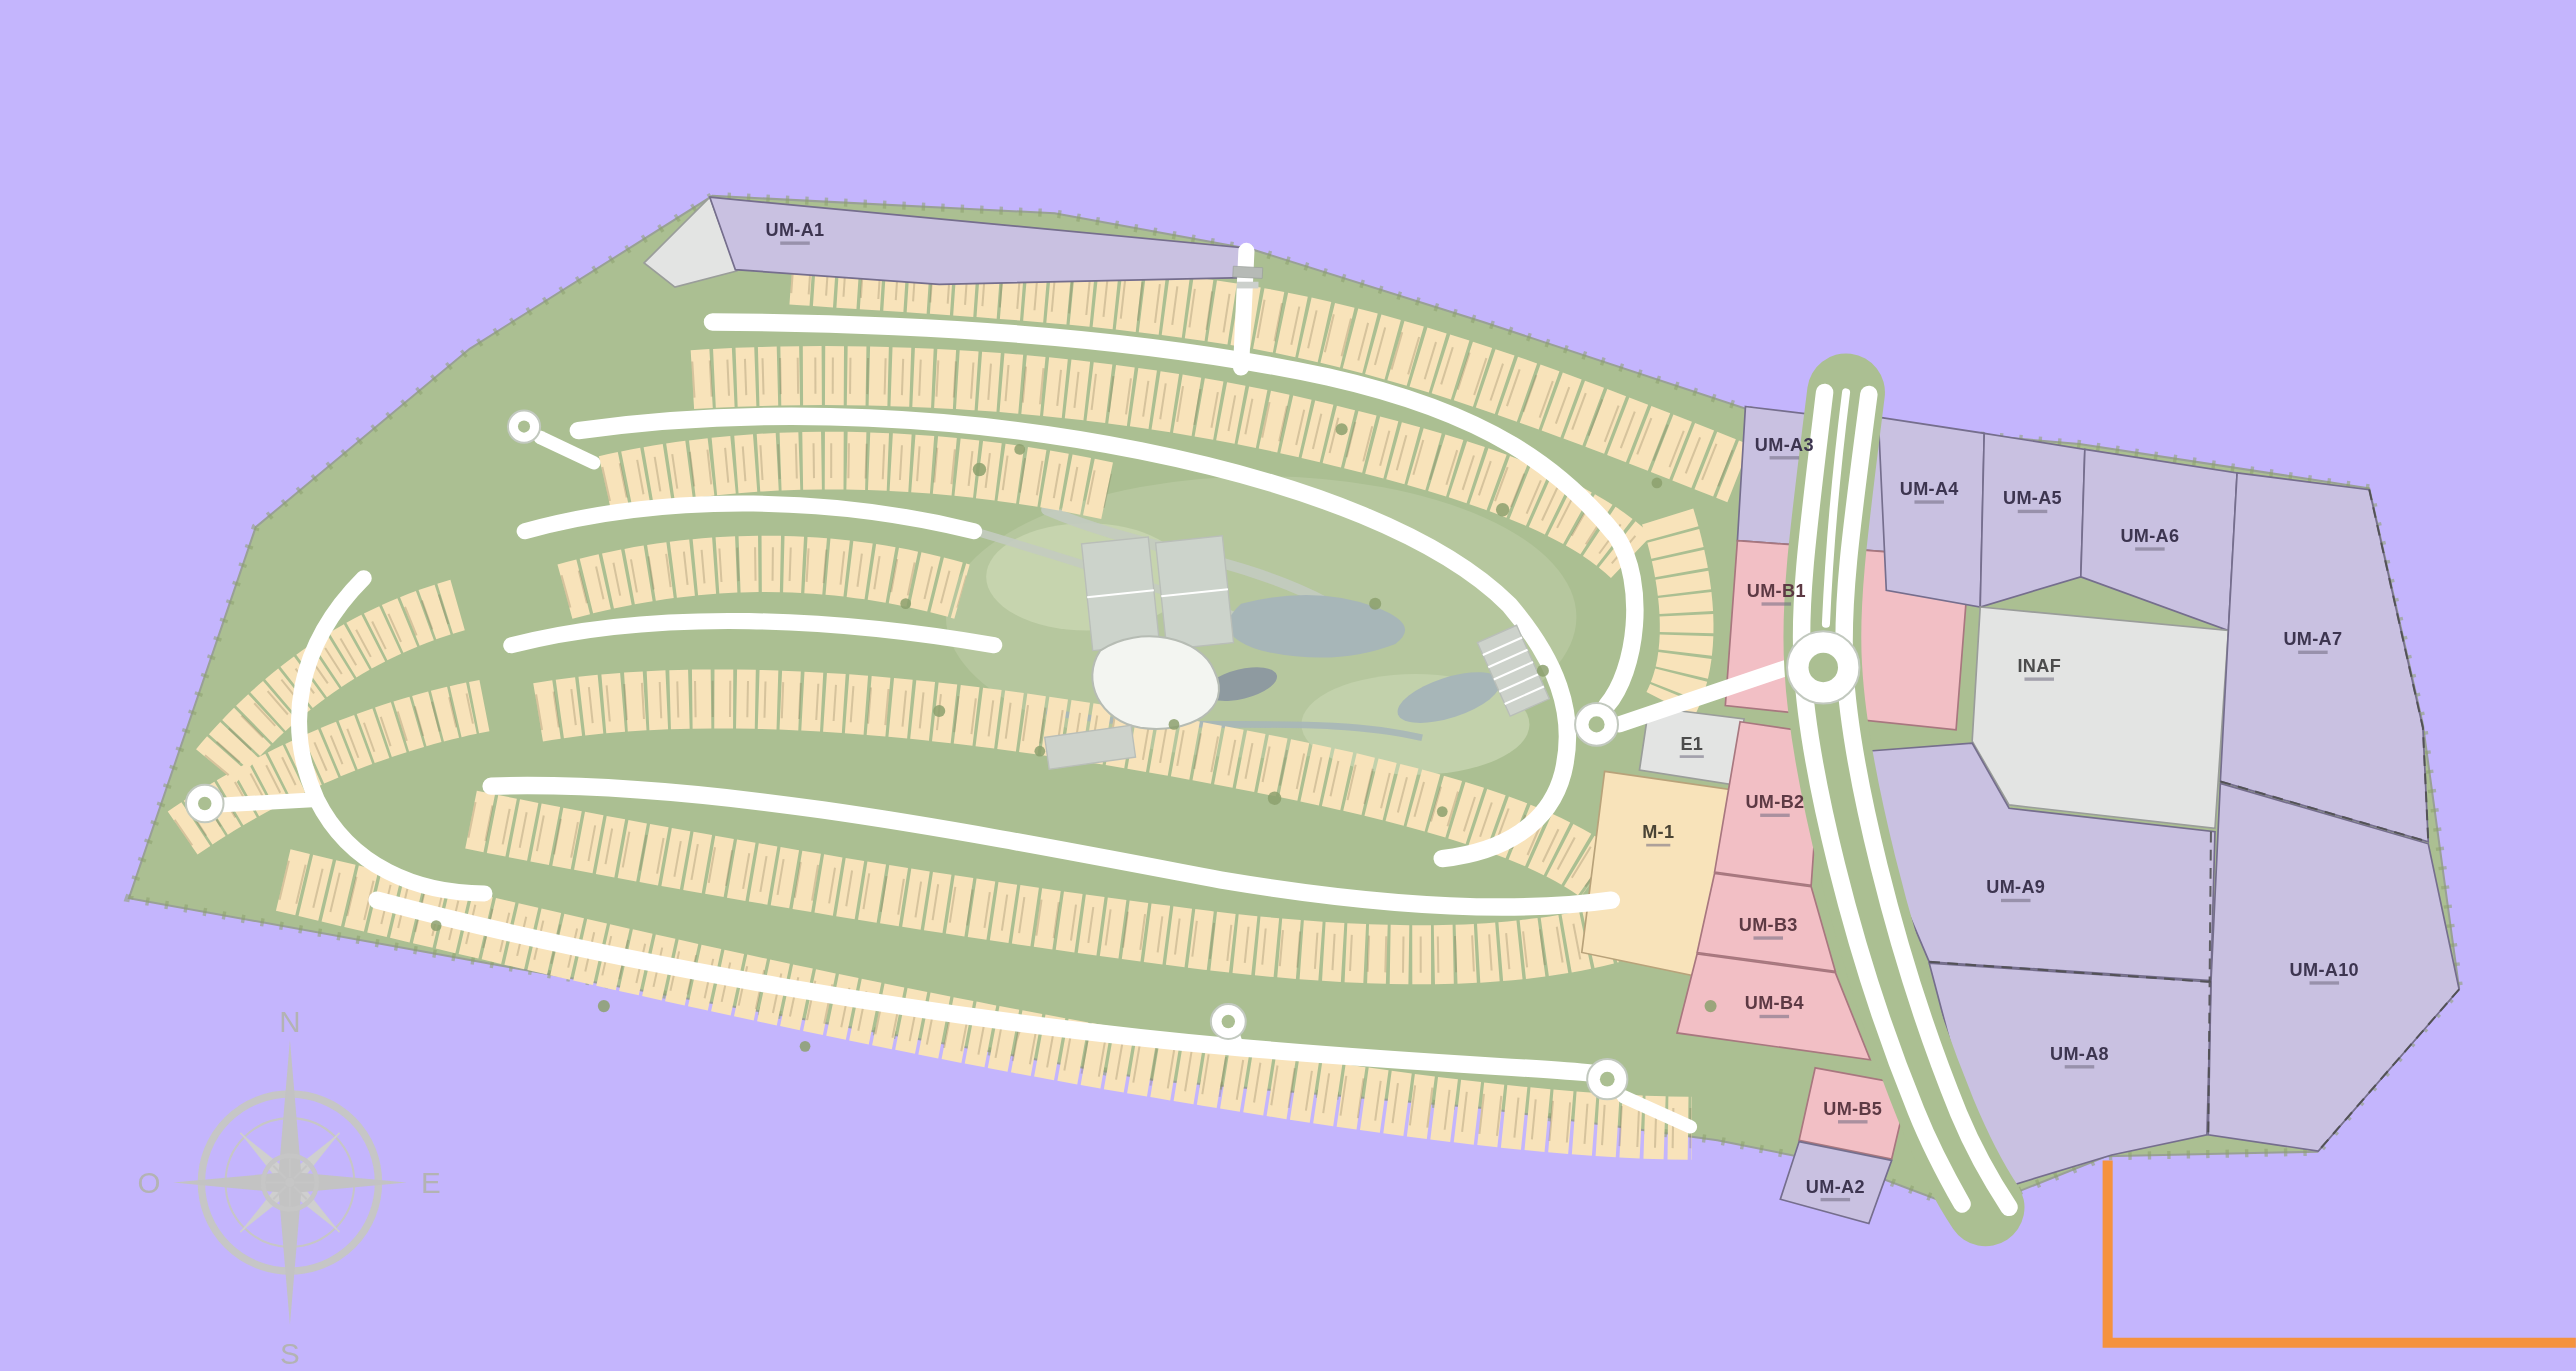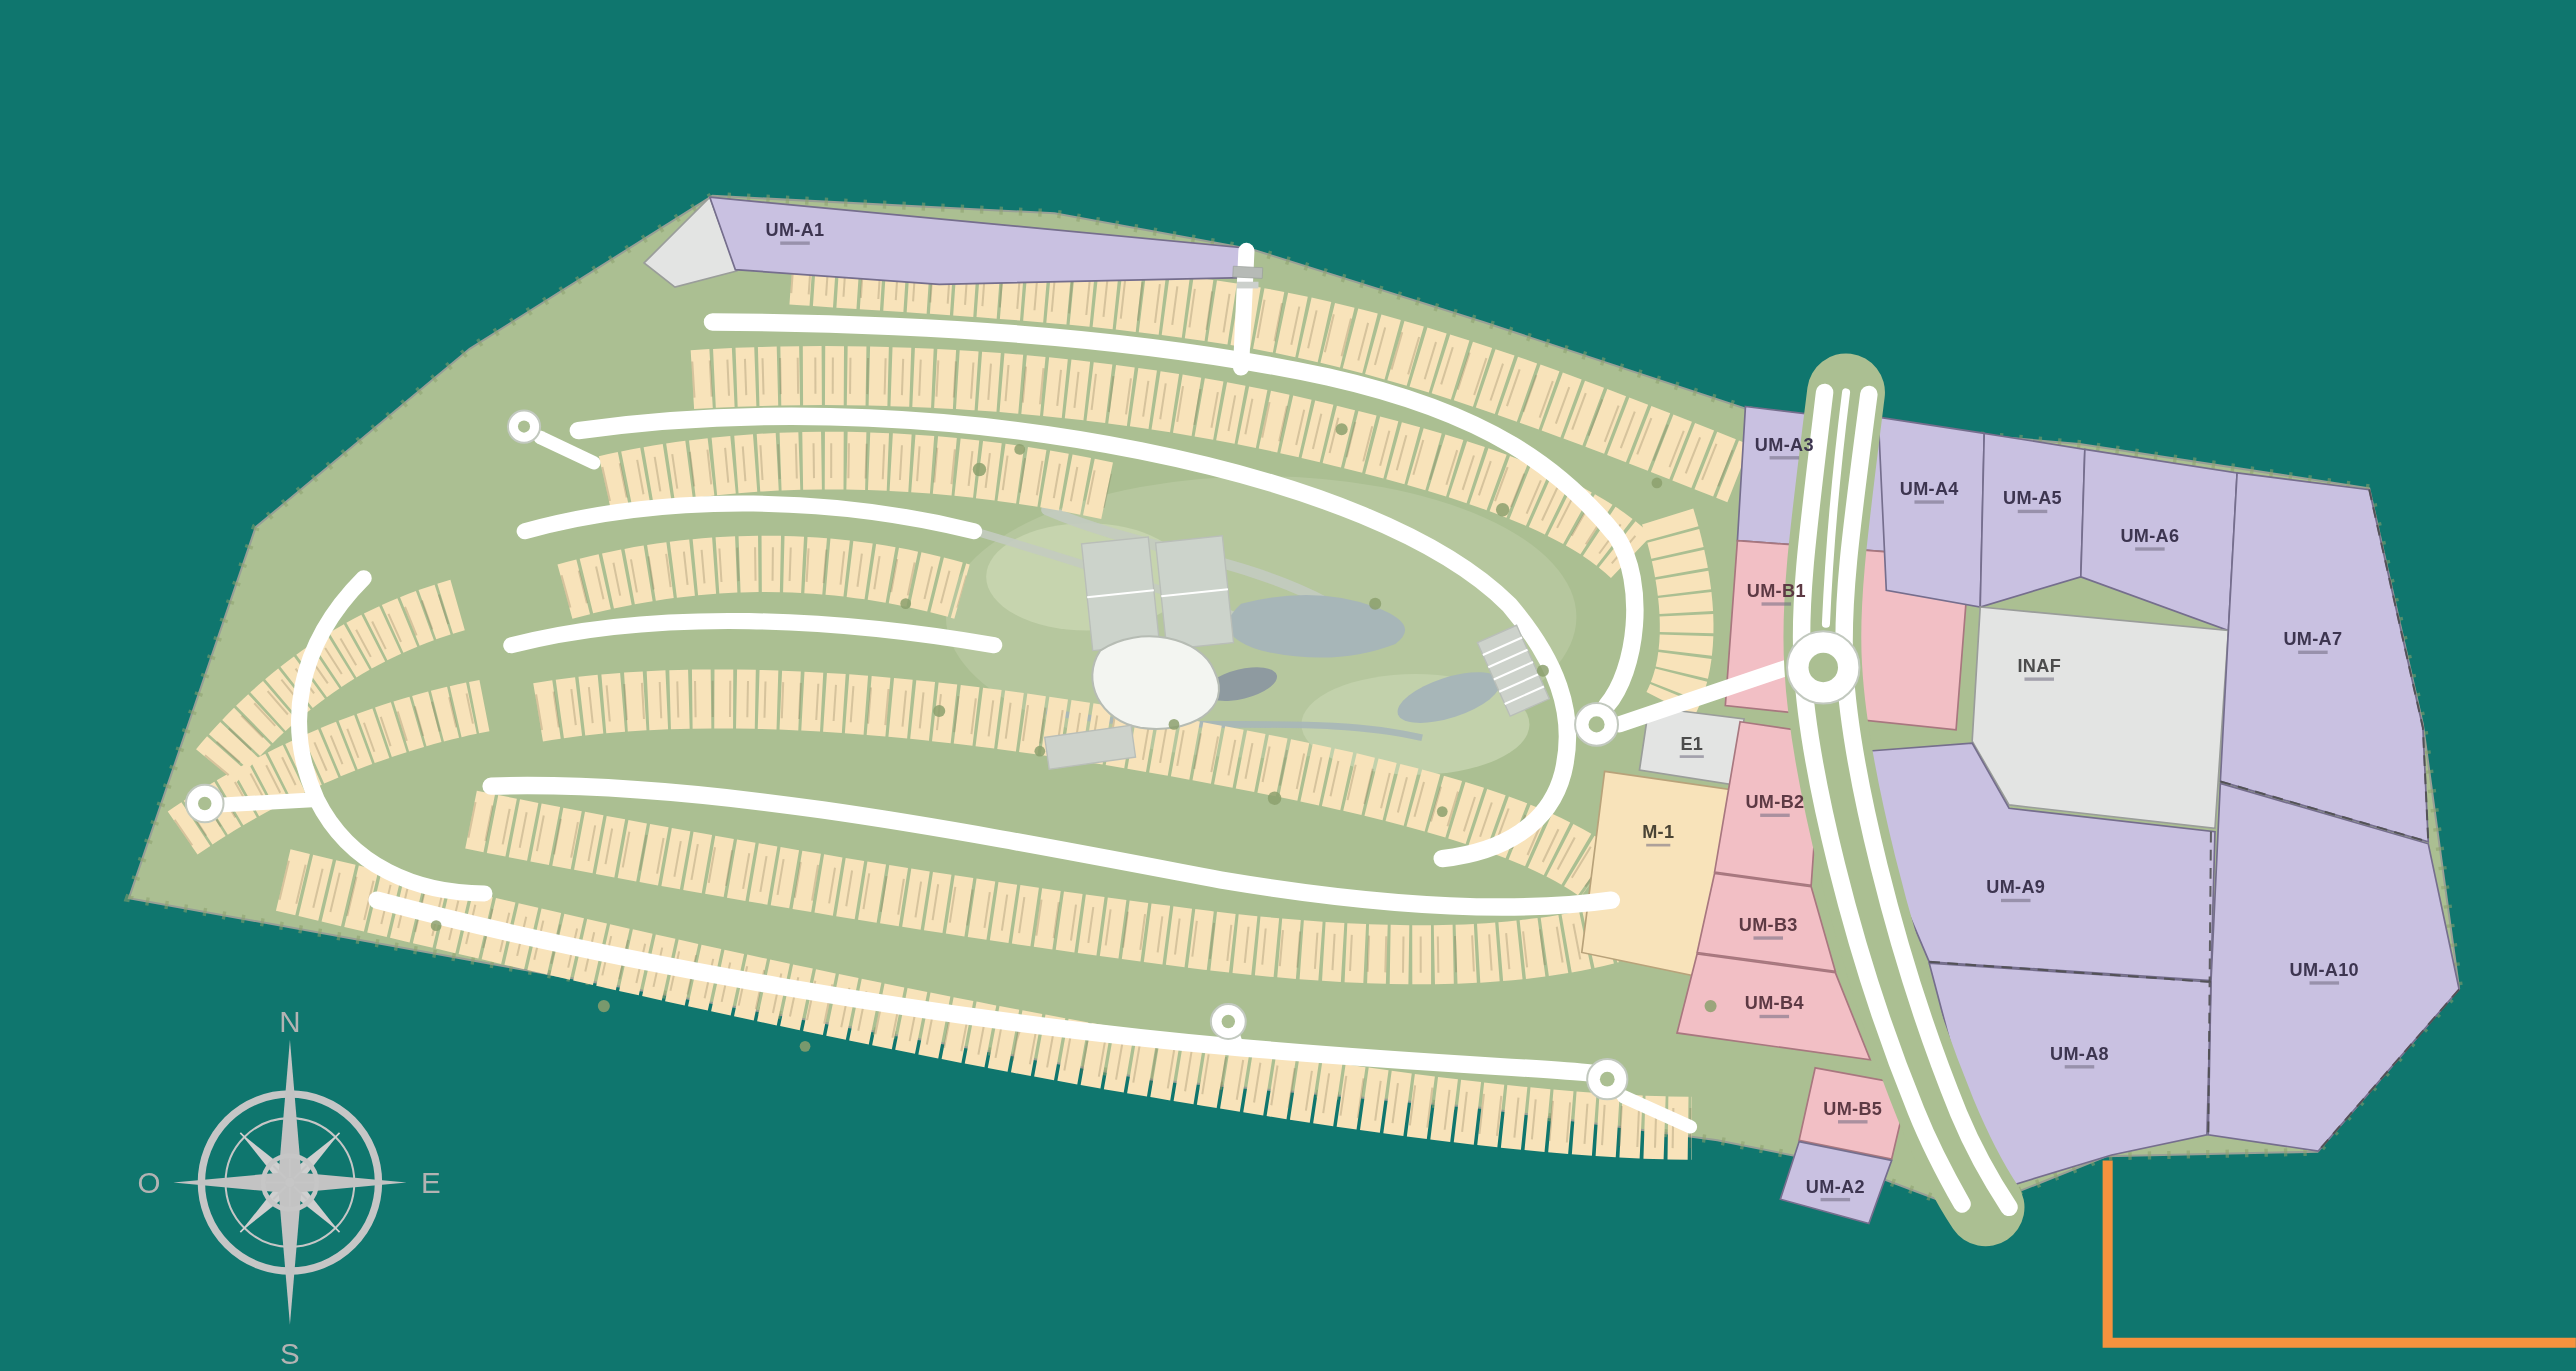--- a/index.html
+++ b/index.html
@@ -1,16 +1,16 @@
 <!DOCTYPE html>
 <html style="--residential: #f8e3ba; --parcel_purple: #c9c1e1; --parcel_pink: #f2bfc5; --parcel_gray: #e3e4e3; --green: #abbf92; --green_dark: #8ca06d; --road: #ffffff; --water: #a7b6b8; --boundary_orange: #f5923e; --compass_gray: #c6c6c6;font-size:10.7px"><head>
 <meta charset="utf-8">
 <style>
   html,body{margin:0;padding:0;background:#ffffff;}
-  .stage{position:relative;width:2576px;height:1371px;background:#0f766e;overflow:hidden;
+  .stage{position:relative;width:2576px;height:1371px;background:#c4b5fd;overflow:hidden;
          font-family:"Liberation Sans", sans-serif;}
   svg{display:block}
   .site{fill:var(--green);stroke:#99a096;stroke-width:3;}
   .hedge{fill:none;stroke:var(--green_dark);stroke-width:12;stroke-dasharray:5 24;opacity:.55;}
   .band{fill:none;stroke:var(--residential);stroke-linecap:butt;}
   .band-ticks{fill:none;stroke:#7d6f4e;opacity:.28;stroke-dasharray:3 23;}
   .road{fill:none;stroke:var(--road);stroke-linecap:round;}
   .road-gray{fill:none;stroke:#c3cbc0;stroke-linecap:round;opacity:.9;}
   .median{fill:none;stroke:var(--green);stroke-linecap:round;}
   .purple{fill:var(--parcel_purple);stroke:#756e8d;stroke-width:2.5;}

